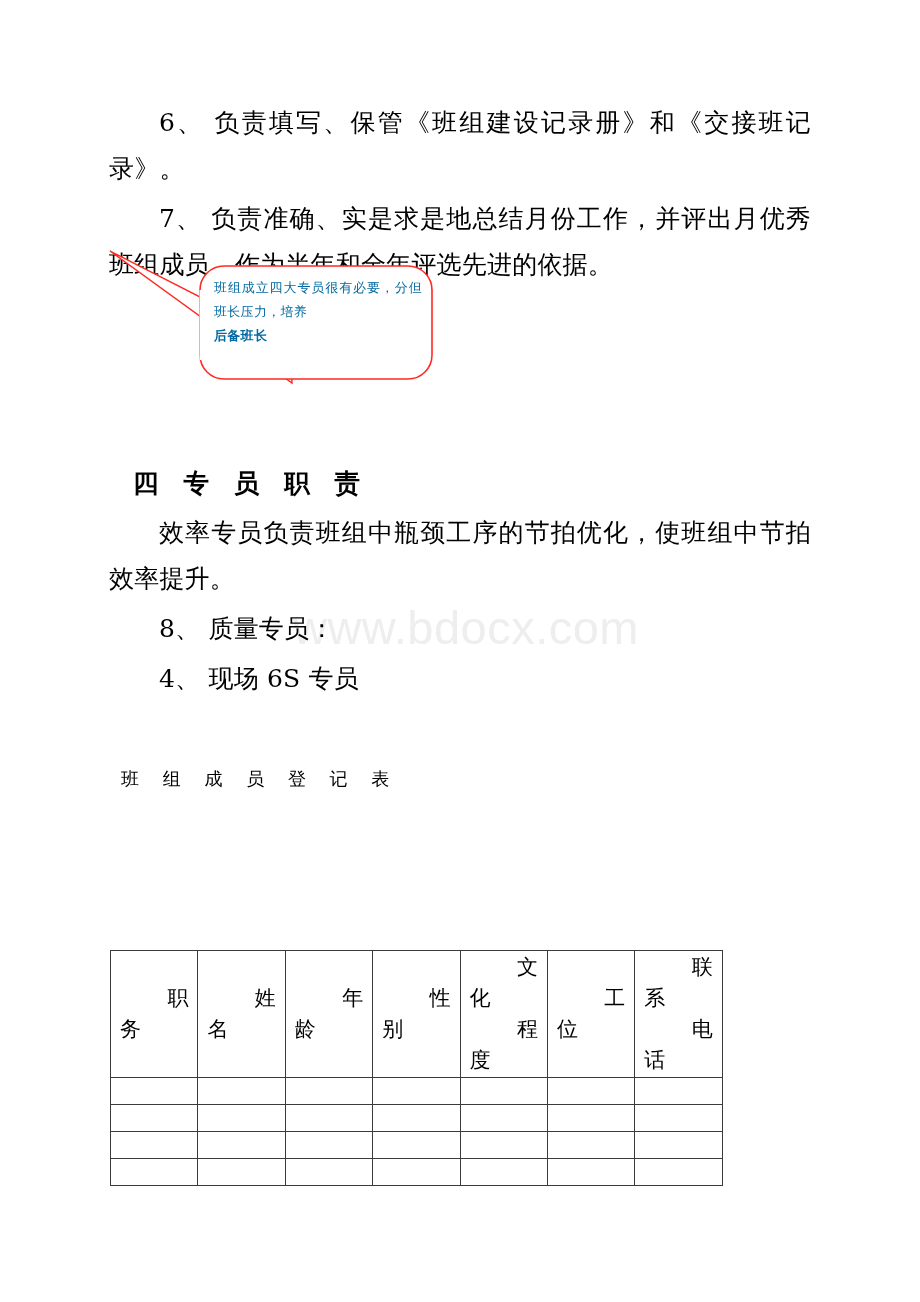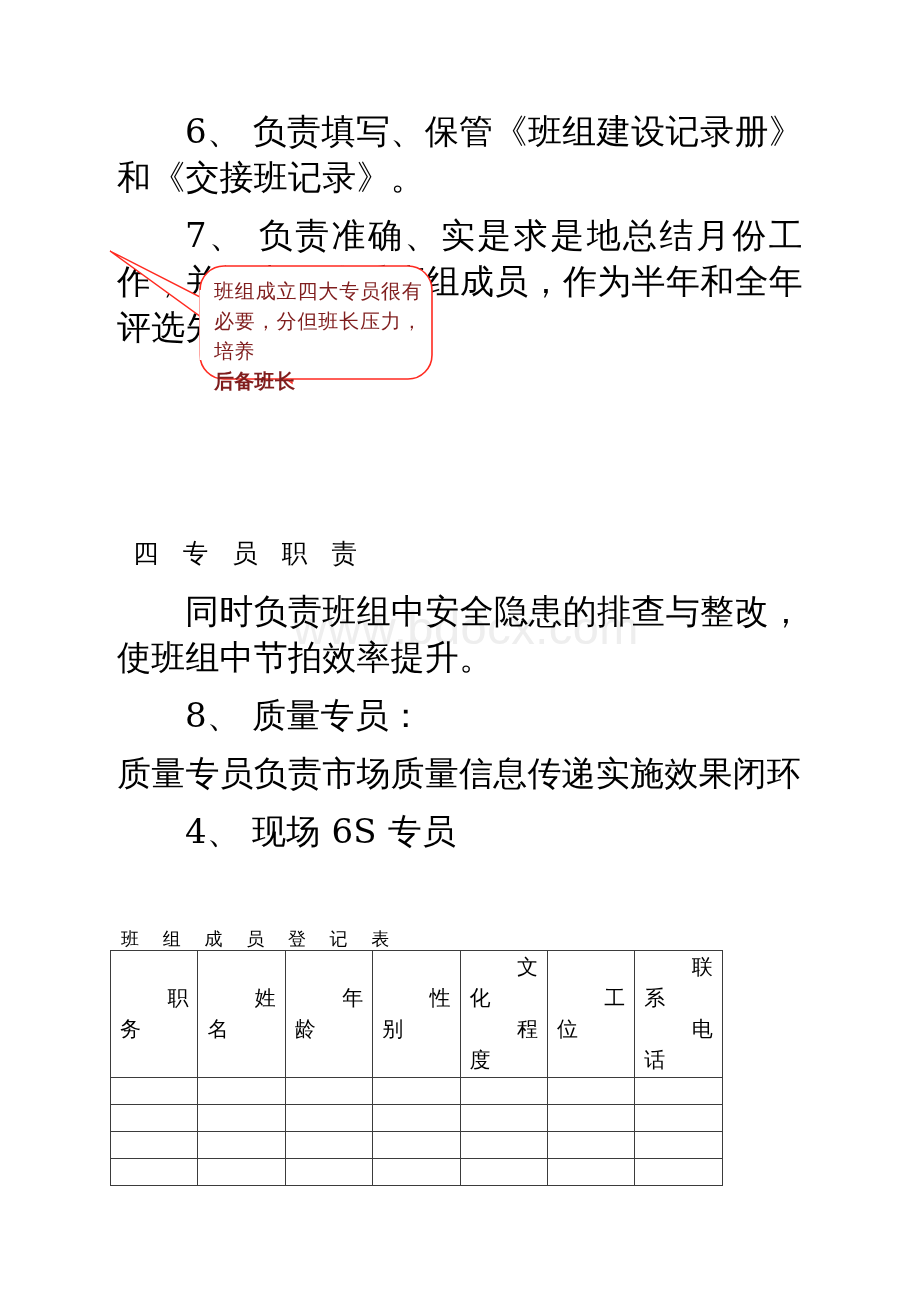--- a/index.html
+++ b/index.html
@@ -38,37 +38,37 @@
 
   
   .content {
     position: absolute;
     left: 105px;
     top: 96px;
     width: 710px;
     z-index: 2;
   }
   p.para {
-    margin: 12px;
-    font-size: 34px;
+    margin: 4px;
+    font-size: 25px;
     line-height: 46px;
     text-align: justify;
     text-justify: inter-ideograph;
     letter-spacing: 0.2px;
   }
   p.indent {
     text-indent: 2em;
   }
   .heading {
     margin: 0;
     font-size: 25.5px;
     line-height: 46px;
     letter-spacing: 8px;
     text-indent: 1.1em;
-    font-weight: normal;
+    font-weight: bold;
   }
   .table-title {
     margin: 16px;
     font-size: 18px;
     line-height: 46px;
     letter-spacing: 9px;
     font-weight: normal;
   }
   .spacer-bubble { height: 168px; }
   .spacer-block  { height: 34px; }
@@ -86,23 +86,23 @@
     position: absolute;
     left: 0;
     top: 0;
     overflow: visible;
   }
   .callout-text {
     position: absolute;
     left: 114px;
     top: 36px;
     width: 208px;
-    font-size: 20px;
-    line-height: 30px;
-    color: #7f1d1d;
+    font-size: 13px;
+    line-height: 24px;
+    color: #0369a1;
     text-align: justify;
     text-justify: inter-ideograph;
     letter-spacing: 0.3px;
   }
   .callout-text .bold-line {
     font-weight: bold;
     display: block;
   }
 
   
@@ -150,25 +150,24 @@
 
     <p class="para indent">7、 负责准确、实是求是地总结月份工作，并评出月优秀班组成员，作为半年和全年评选先进的依据。</p>
 
     <div class="spacer-bubble"></div>
 
     <h2 class="heading">四 专 员 职 责</h2>
 
 
 
 
-    <p class="para indent">同时负责班组中安全隐患的排查与整改，使班组中节拍效率提升。</p>
+    <p class="para indent">效率专员负责班组中瓶颈工序的节拍优化，使班组中节拍效率提升。</p>
 
     <p class="para indent">8、 质量专员：</p>
 
-    <p class="para">质量专员负责市场质量信息传递实施效果闭环</p>
 
     <p class="para indent">4、 现场 6S 专员</p>
 
 
     <div class="spacer-block"></div>
 
     <h2 class="table-title">班 组 成 员 登 记 表</h2>
 
   </div>
 

